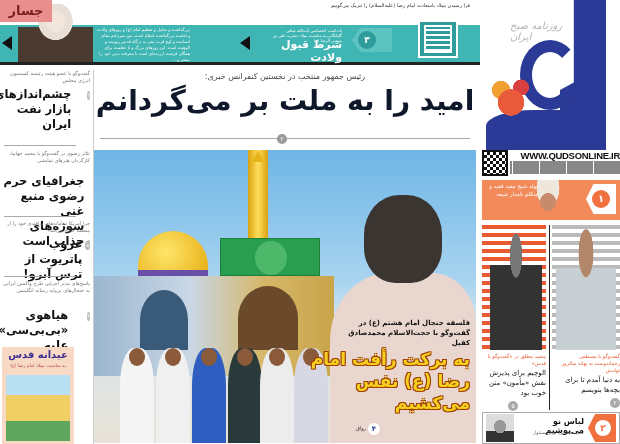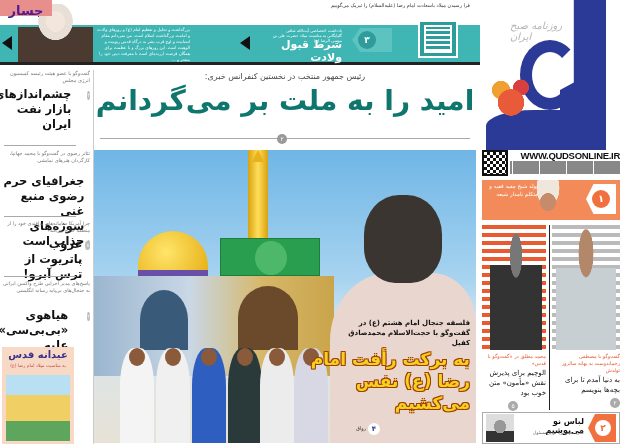--- a/index.html
+++ b/index.html
@@ -10,21 +10,21 @@
 .topline{left:0;top:62px;width:480px;height:3px;background:#222}
 .top-note{left:160px;top:2px;width:310px;font-size:5px;color:#333;text-align:right}
 .ban-l-text{left:95px;top:27px;width:95px;font-size:4.2px;line-height:6px;color:#fff;text-align:right}
 .ban-r-small{left:270px;top:28px;width:72px;font-size:4px;line-height:5px;color:#fff;text-align:right}
 .ban-r-title{left:256px;top:38px;width:86px;font-size:11px;font-weight:bold;color:#fff;text-align:right}
 .arrow{width:10px;height:14px;background:#111;clip-path:polygon(100% 0,100% 100%,0 50%)}
 .tile{left:418px;top:20px;width:40px;height:38px;background:#2e9c9a;border:2px solid #fff;display:flex;align-items:center;justify-content:center}
 .tile-inner{width:28px;height:28px;border:2px solid #fff;background:repeating-linear-gradient(0deg,#fff 0 2px,#2e9c9a 2px 5px)}
 .badge-hex{left:352px;top:28px;width:40px;height:24px;background:#5dc3c1;clip-path:polygon(20% 0,100% 0,100% 100%,20% 100%,0 50%)}
 .badge-circ{left:358px;top:31px;width:18px;height:18px;border-radius:50%;background:#2e9c9a;color:#fff;font-size:9px;font-weight:bold;text-align:center;line-height:18px}
-.jesaar{left:0;top:0;width:52px;height:16px;background:#e88f8e;color:#4c1d95;font-size:13px;font-weight:bold;text-align:center;line-height:22px}
+.jesaar{left:0;top:0;width:52px;height:22px;background:#e88f8e;color:#7f1d1d;font-size:13px;font-weight:bold;text-align:center;line-height:22px}
 .cleric{left:18px;top:4px;width:75px;height:58px;background:radial-gradient(ellipse at 50% 30%,#f3e6dc 0 18%,#e8e0d6 18% 32%,transparent 33%),linear-gradient(180deg,transparent 40%,#4a3a30 40%);border-radius:40% 40% 0 0}
 
 .logo-wrap{left:482px;top:0;width:138px;height:150px;background:#fff}
 .logo-block{left:560px;top:0;width:46px;height:150px;background:#2b3a96;clip-path:polygon(30% 0,100% 0,100% 100%,0 100%,0 60%,30% 55%)}
 .logo-block2{left:486px;top:110px;width:120px;height:40px;background:#2b3a96;border-radius:40% 0 0 0}
 .logo-c{left:520px;top:40px;width:60px;height:70px;border:12px solid #2b3a96;border-radius:50%;border-right-color:transparent}
 .logo-flowers{left:486px;top:75px;width:50px;height:50px;background:radial-gradient(circle at 50% 55%,#e95a3a 0 35%,transparent 36%),radial-gradient(circle at 30% 30%,#f0a030 0 18%,transparent 19%),radial-gradient(circle at 70% 25%,#d84040 0 15%,transparent 16%)}
 .logo-cal{left:510px;top:20px;width:55px;font-size:10px;color:#b5b5b5;font-style:italic;text-align:left}
 .site{left:510px;top:150px;width:110px;font-size:9.5px;font-weight:bold;color:#111;text-align:right;direction:ltr;font-family:"Liberation Sans",sans-serif;letter-spacing:-.3px}
 .qr{left:482px;top:150px;width:26px;height:26px;background:conic-gradient(#111 0 25%,#fff 0 50%,#111 0 75%,#fff 0);background-size:6px 6px;border:2px solid #111}
@@ -46,21 +46,21 @@
 .pc-big{font-size:7px;color:#111;line-height:10px;margin-top:1px}
 .pc-num{width:10px;height:10px;border-radius:50%;background:#aaa;color:#fff;font-size:6px;text-align:center;line-height:10px;margin-top:3px}
 .bbox{left:482px;top:412px;width:138px;height:32px;border:1px solid #aaa}
 .bb-hex{left:588px;top:414px;width:28px;height:28px;background:#f07040;clip-path:polygon(25% 0,100% 0,100% 100%,25% 100%,0 50%)}
 .bb-circ{left:595px;top:420px;width:16px;height:16px;border-radius:50%;background:#fff;color:#f07040;font-size:9px;font-weight:bold;text-align:center;line-height:16px}
 .bb-title{left:516px;top:417px;width:68px;font-size:8px;font-weight:bold;color:#111;text-align:right}
 .bb-sub{left:516px;top:430px;width:68px;font-size:4.5px;color:#666;text-align:right}
 .bb-face{left:486px;top:414px;width:28px;height:28px;background:radial-gradient(ellipse at 50% 45%,#999 0 30%,transparent 31%),linear-gradient(180deg,#ddd 60%,#333 60%);filter:grayscale(1)}
 
 .kicker{left:150px;top:72px;width:270px;font-size:8px;color:#444;text-align:center}
-.headline{left:95px;top:84px;width:380px;font-size:28px;font-weight:bold;color:#0f766e;text-align:center;letter-spacing:-1px}
+.headline{left:95px;top:84px;width:380px;font-size:28px;font-weight:bold;color:#0f172a;text-align:center;letter-spacing:-1px}
 .hl-rule{left:100px;top:138px;width:370px;height:1px;background:#aaa}
 .hl-num{left:277px;top:134px;width:10px;height:10px;border-radius:50%;background:#999;color:#fff;font-size:6px;text-align:center;line-height:10px}
 
 .photo{left:94px;top:150px;width:382px;height:293px;overflow:hidden;background:linear-gradient(180deg,#6fb6e6 0%,#a9d4f0 45%,#d7e6ee 60%,#e8e2d6 100%)}
 .dome{left:138px;top:231px;width:70px;height:70px;border-radius:50% 50% 0 0;background:radial-gradient(circle at 40% 30%,#ffe56a,#e8b21a 70%)}
 .dome-band{left:138px;top:270px;width:70px;height:8px;background:#6a4fa8}
 .dome-base{left:140px;top:278px;width:66px;height:30px;background:#e4b41e}
 .minaret{left:248px;top:150px;width:20px;height:95px;background:linear-gradient(90deg,#d9a10f,#ffde5a,#d9a10f)}
 .minaret-top{left:252px;top:150px;width:12px;height:12px;background:#e8b21a;clip-path:polygon(50% 0,100% 100%,0 100%)}
 .green-banner{left:220px;top:238px;width:100px;height:38px;background:#2a9e4f;border:1px solid #1d7e3c}

